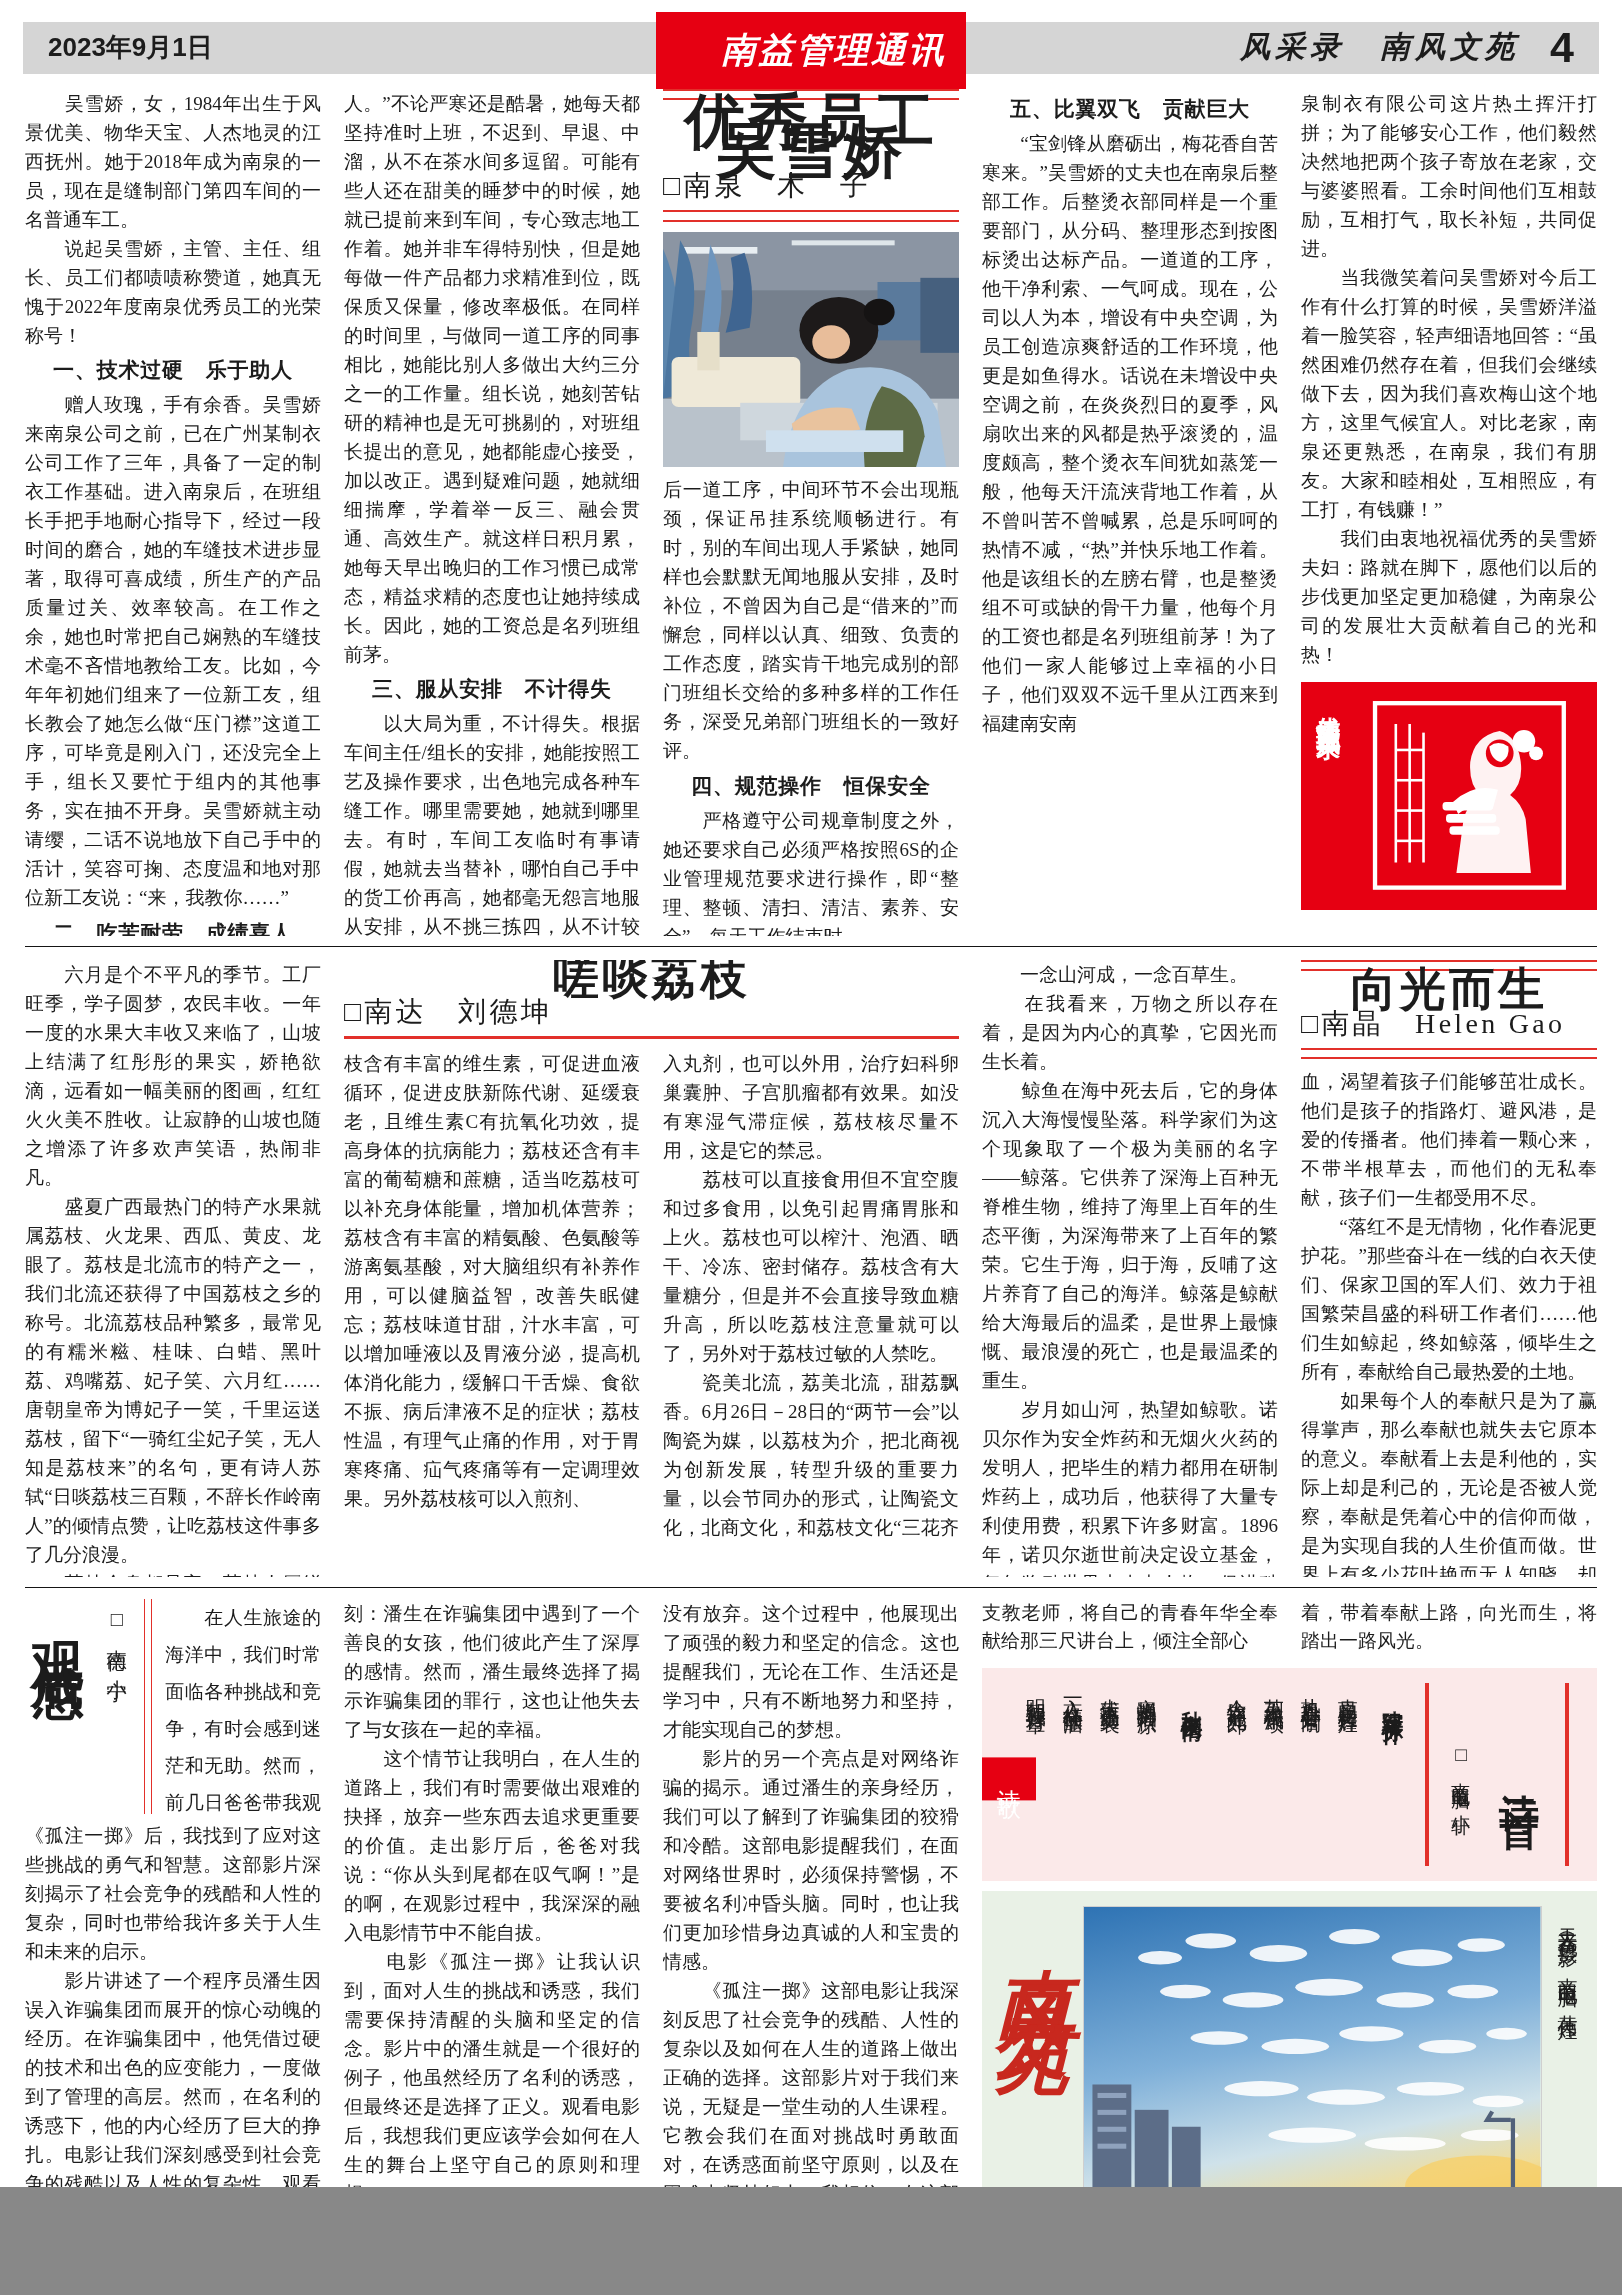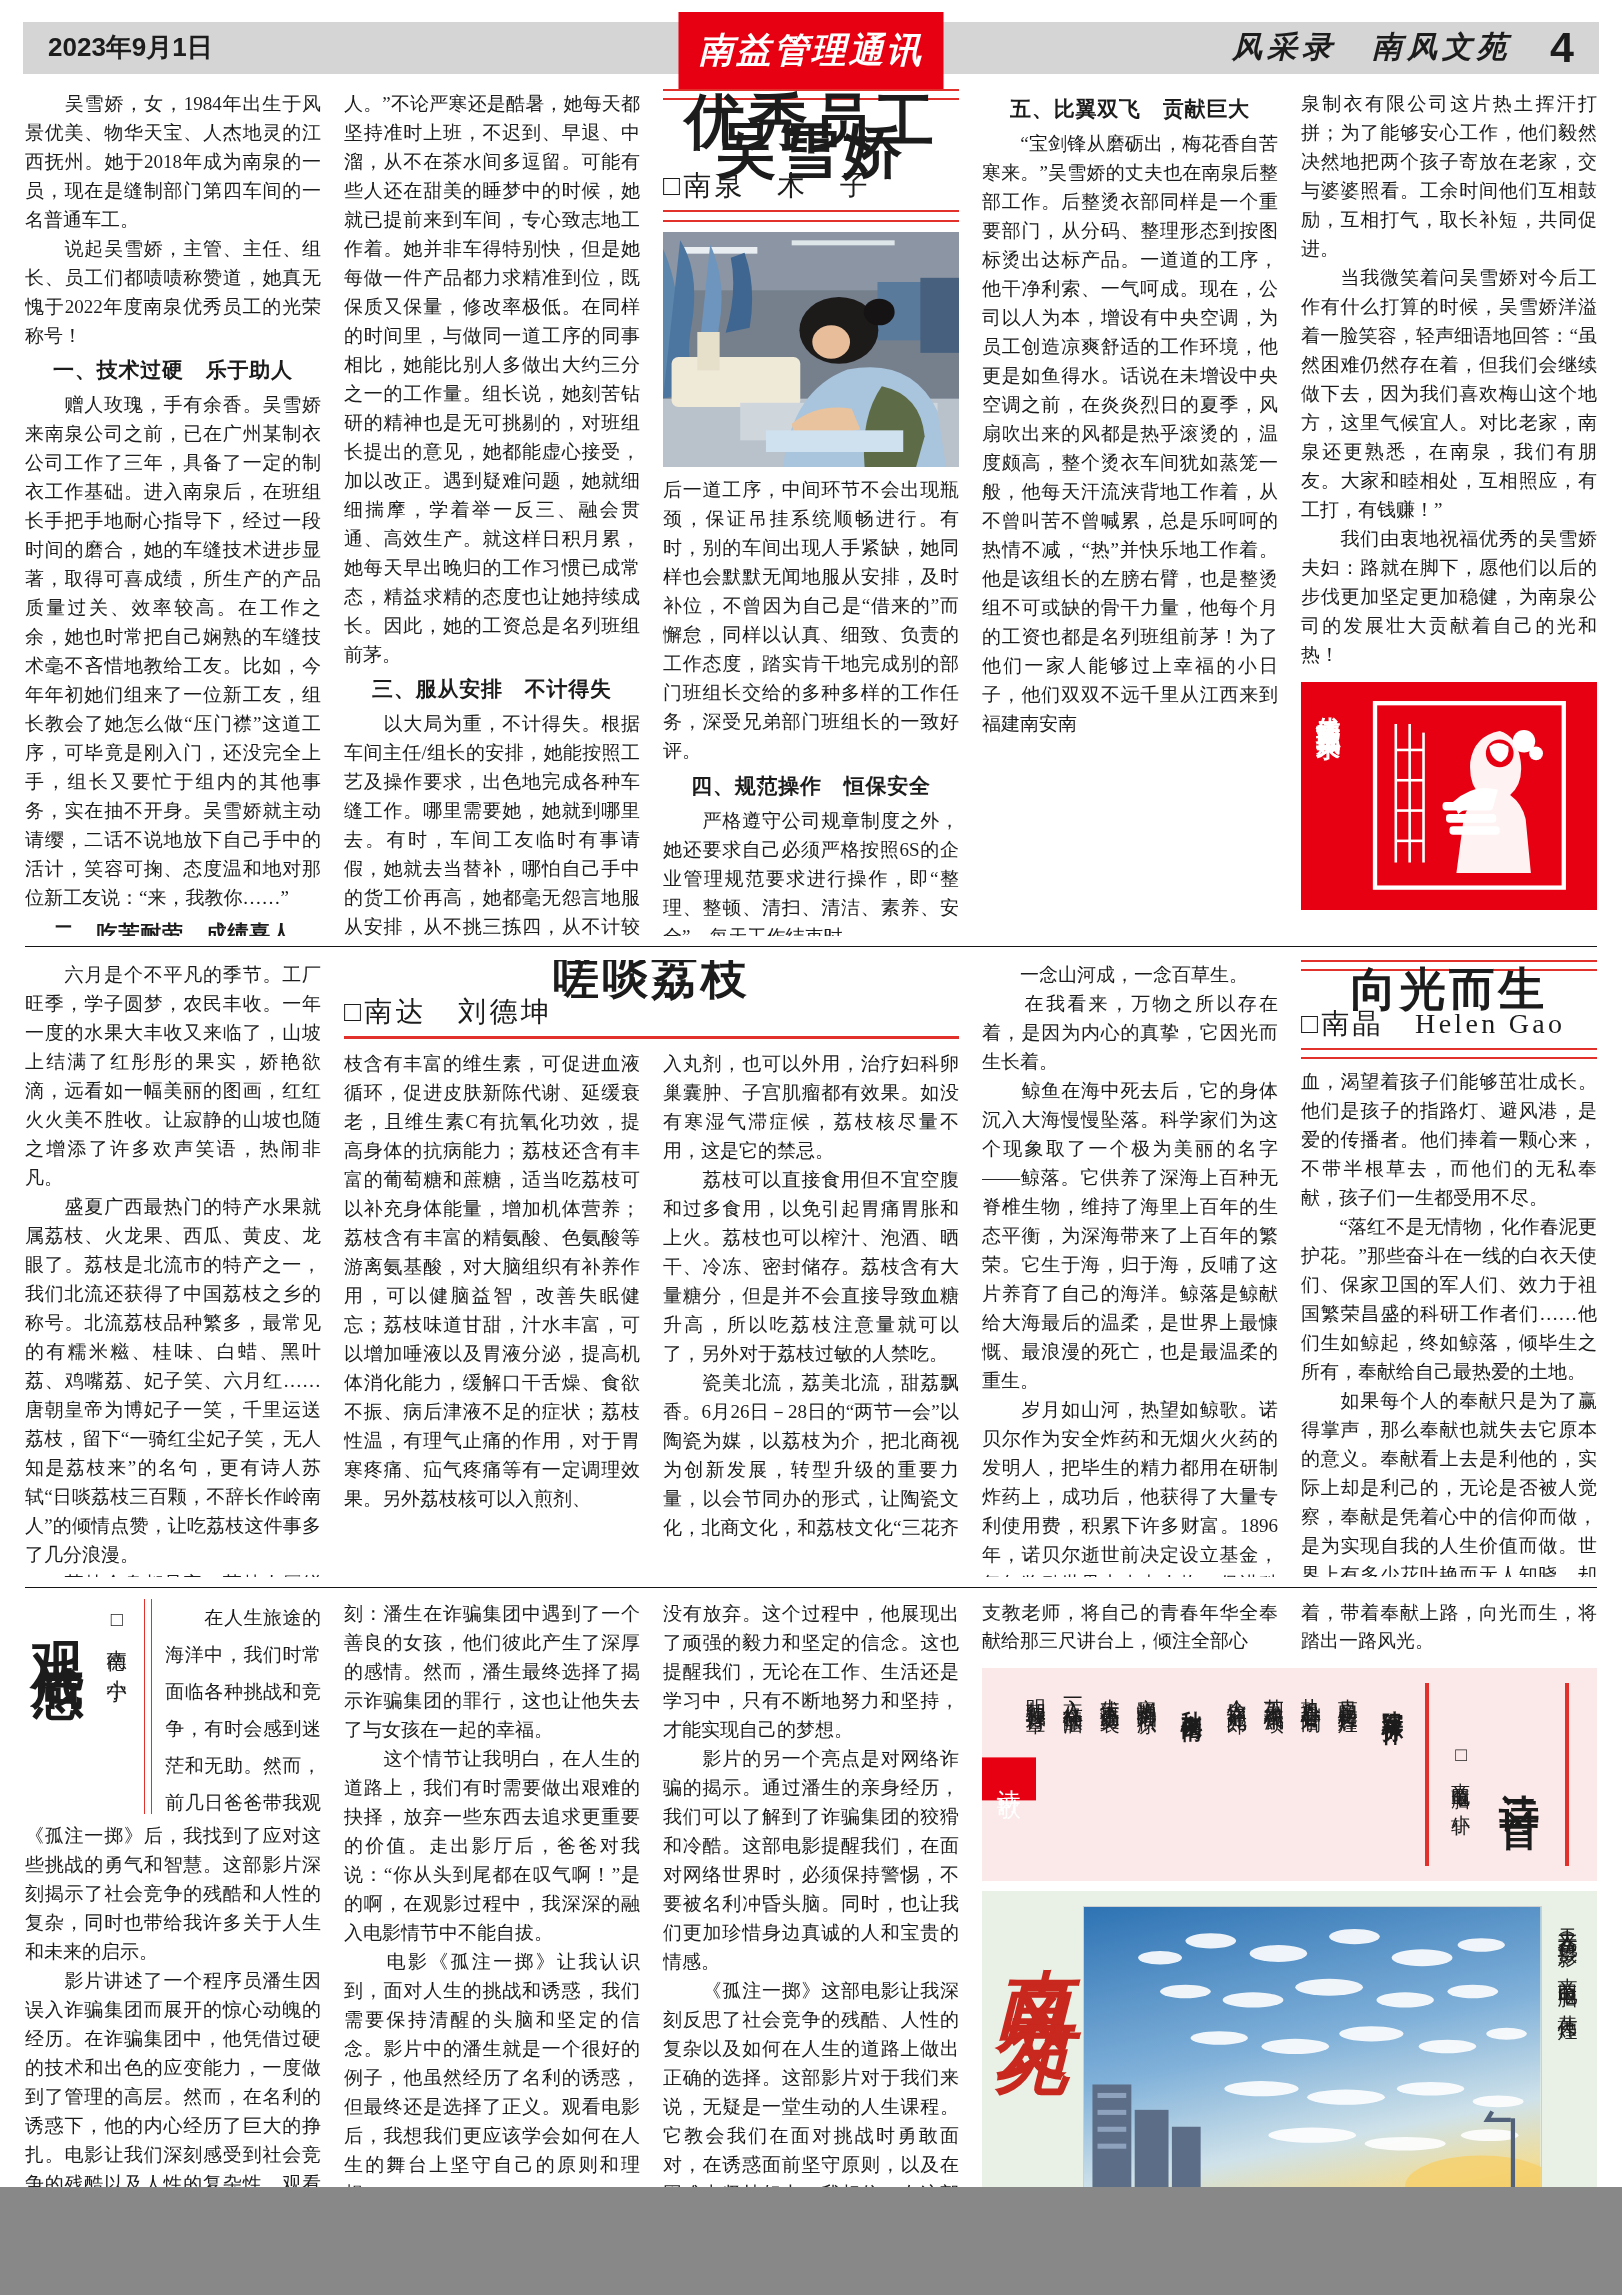--- a/index.html
+++ b/index.html
@@ -5,22 +5,22 @@
   html,body{margin:0;padding:0;background:#888;}
   .page{width:1622px;height:2187px;background:#ffffff;position:relative;margin:0 auto;
         font-family:"Liberation Serif","DejaVu Serif",serif;color:#1c1c1c;overflow:hidden;}
   
   .hdr{position:relative;margin:21.6px 23px 0;height:52px;background:#d5d5d5;
        display:flex;align-items:center;justify-content:space-between;padding:0 25px;}
   .hdr-date{font-family:"Liberation Sans","DejaVu Sans",sans-serif;font-weight:bold;font-size:26px;}
   .masthead{position:absolute;left:50%;top:-10px;transform:translateX(-50%);
             width:265px;height:77px;background:#e60012;color:#fff;display:flex;
             align-items:center;justify-content:center;font-size:35px;font-weight:900;
-            font-style:italic;letter-spacing:2.5px;}
-  .hdr-right{display:flex;align-items:center;gap:38px;}
+            font-style:italic;letter-spacing:2.5px;padding-left:45px;}
+  .hdr-right{display:flex;align-items:center;gap:30px;}
   .hdr-sec{font-size:30px;font-weight:900;font-style:italic;letter-spacing:5px;}
   .hdr-page{font-size:43px;font-weight:bold;font-family:"Liberation Sans","DejaVu Sans",sans-serif;}
   
   .content{padding:15px 25px 0;}
   .grid5{display:grid;grid-template-columns:repeat(5,1fr);column-gap:23px;}
   .col{font-size:19px;line-height:29px;text-align:justify;overflow:hidden;}
   .col p,.seg-p{margin:0;}
   .seg-h{font-family:"Liberation Sans","DejaVu Sans",sans-serif;font-weight:bold;
          font-size:21px;text-align:center;margin:5.8px 0;letter-spacing:0.8px;}
   

